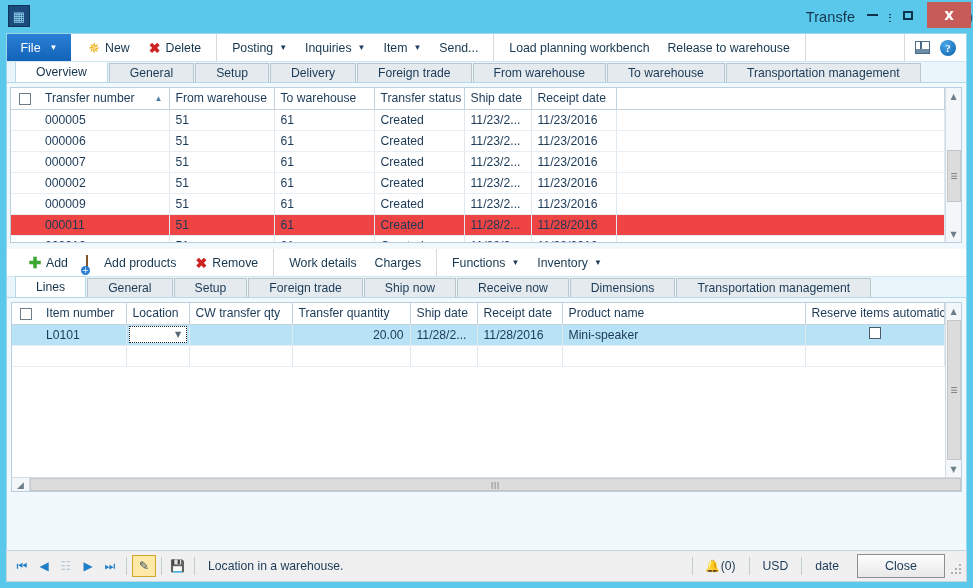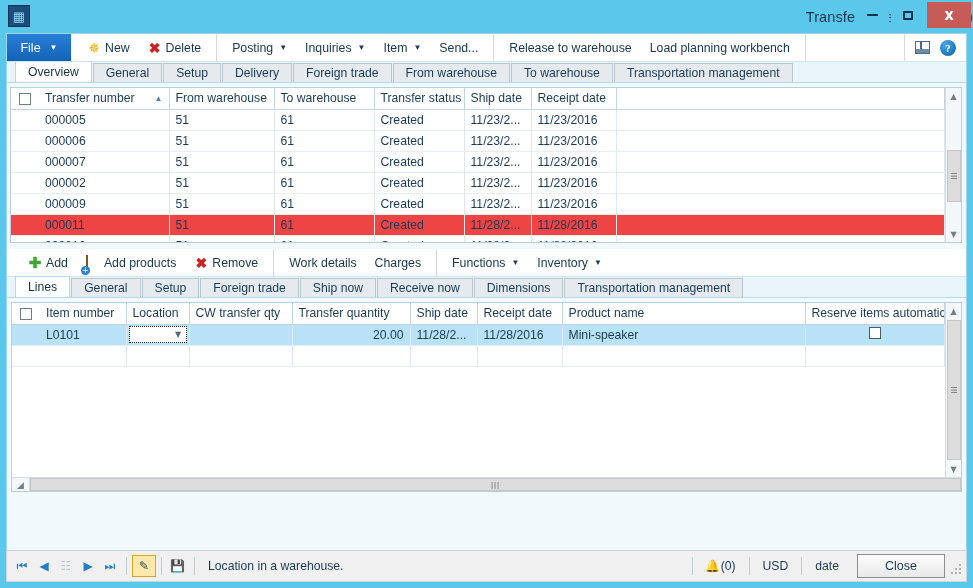--- a/index.html
+++ b/index.html
@@ -134,21 +134,21 @@
   
   .tabstrip {
     height: 21px;
     background: #eaf5fb;
     display: flex; align-items: flex-end;
     padding-left: 8px;
     border-bottom: 1px solid #b6d9ea;
   }
   .tab {
     height: 19px;
-    padding: 0 12px;
+    padding: 0 20px;
     display: flex; align-items: center;
     font-size: 12.2px;
     background: #e4eaed;
     border: 1px solid #b9c6cd;
     border-bottom: none;
     margin-right: 1px;
     color: #1b3a57;
     white-space: nowrap;
   }
   .tab.active {
@@ -397,24 +397,24 @@
           <span>Item</span>
           <span class="caret">▼</span>
         </div>
         <div class="ap-item">
           <span>Send...</span>
         </div>
       </div>
 
       <div class="ap-group">
         <div class="ap-item">
+          <span>Load planning workbench</span>
+        </div>
+        <div class="ap-item">
           <span>Release to warehouse</span>
-        </div>
-        <div class="ap-item">
-          <span>Load planning workbench</span>
         </div>
       </div>
 
       <div class="ap-right">
         <div class="ico-window"></div>
         <div class="ico-help">?</div>
       </div>
     </div>
 
     <div class="tabstrip">

